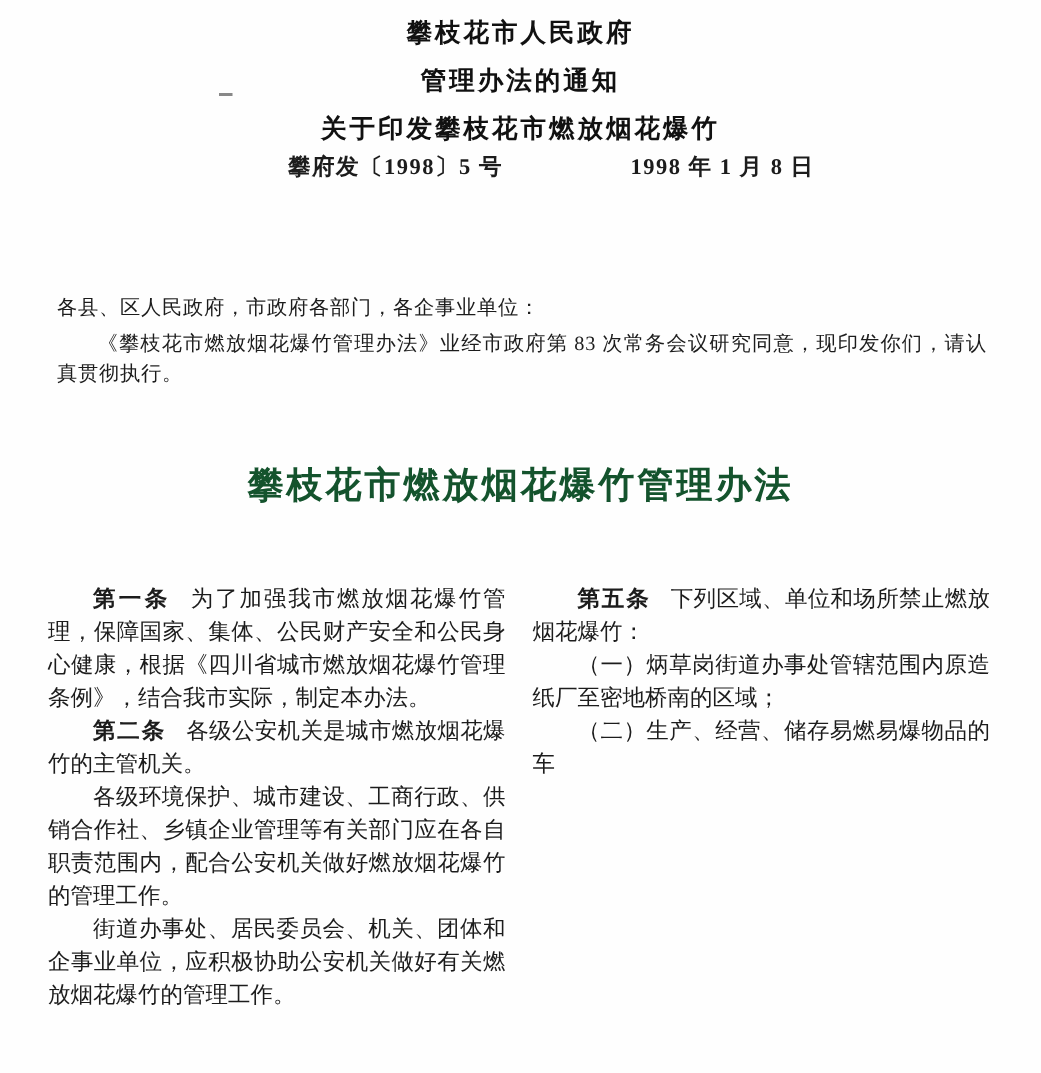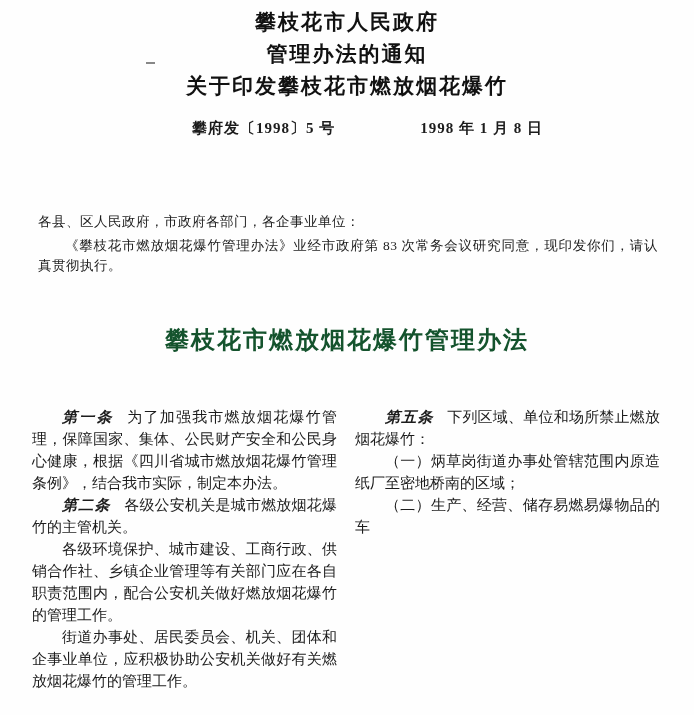--- a/index.html
+++ b/index.html
@@ -18,21 +18,21 @@
     font-family: "Liberation Serif", "DejaVu Serif", serif;
   }
 
   
   .doc-title {
     margin: 0;
     padding-top: 6px;
     text-align: center;
     font-family: "Liberation Sans", "DejaVu Sans", sans-serif;
     font-weight: 700;
-    font-size: 21px;
+    font-size: 17px;
     line-height: 32px;
     letter-spacing: 2px;
     color: #111;
   }
   .doc-title .title-line { display: block; }
 
   .scan-artifact-dash {
     position: absolute;
     left: 146px;
     top: 62px;
@@ -40,21 +40,20 @@
     height: 2px;
     background: #555;
     opacity: .7;
   }
 
   .doc-meta {
     display: flex;
     justify-content: flex-start;
     padding-left: 192px;
     gap: 85px;
-    margin-top: 17px;
     font-weight: 700;
     font-size: 15px;
     letter-spacing: 1px;
     white-space: nowrap;
   }
 
   
   .intro-block {
     margin-top: 74px;
     padding: 0 36px 0 38px;
@@ -95,21 +94,20 @@
     text-align: justify;
     word-break: break-all;
   }
   .clause {
     margin: 0;
     text-indent: 2em;
   }
   .clause-label {
     font-weight: 700;
     letter-spacing: 1px;
-    font-style: italic;
   }
   .clause-label:not(:empty) { margin-right: 0.9em; }
 </style>
 </head>
 <body>
 
 <div class="page">
 
   <h1 class="doc-title">
     <span class="title-line">攀枝花市人民政府</span>

